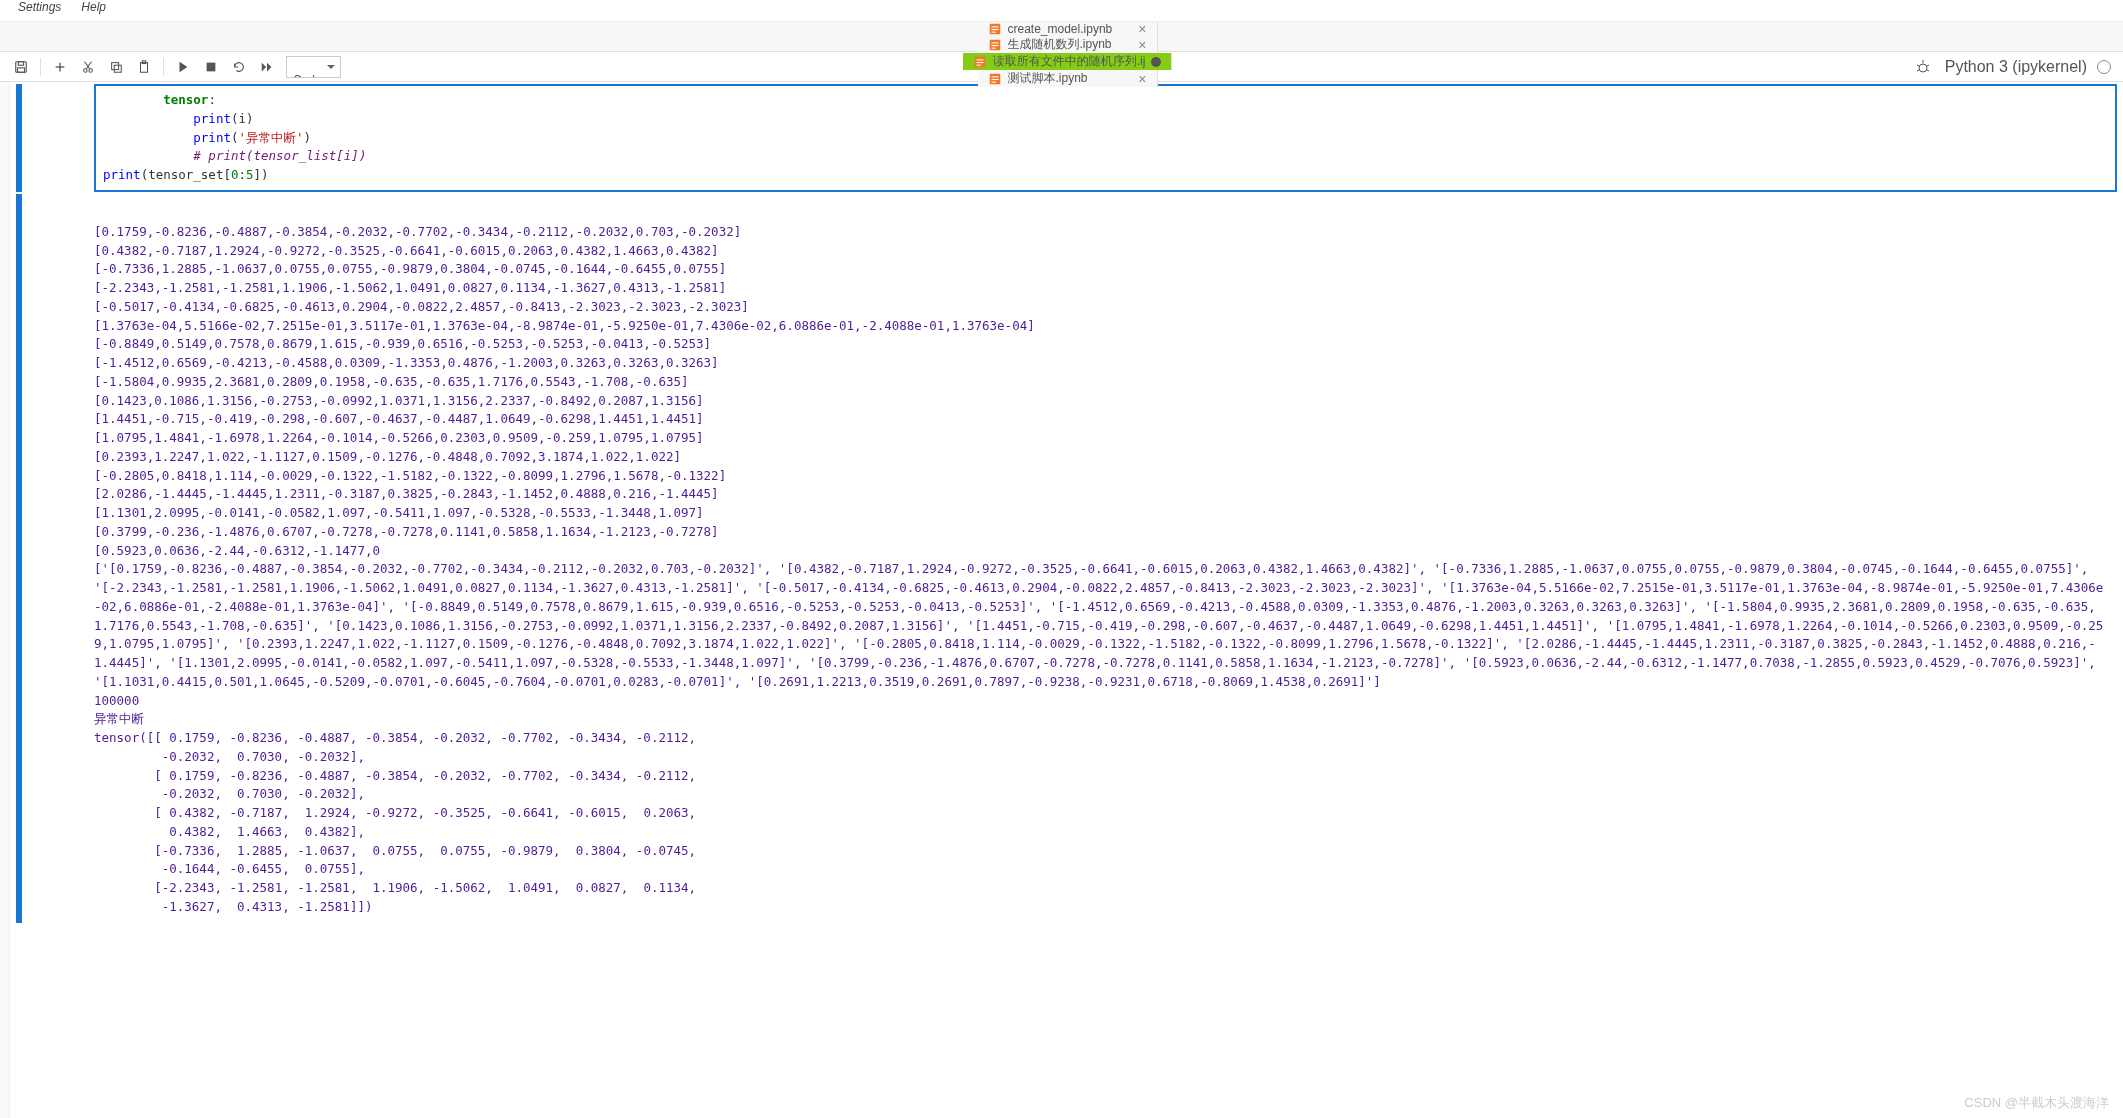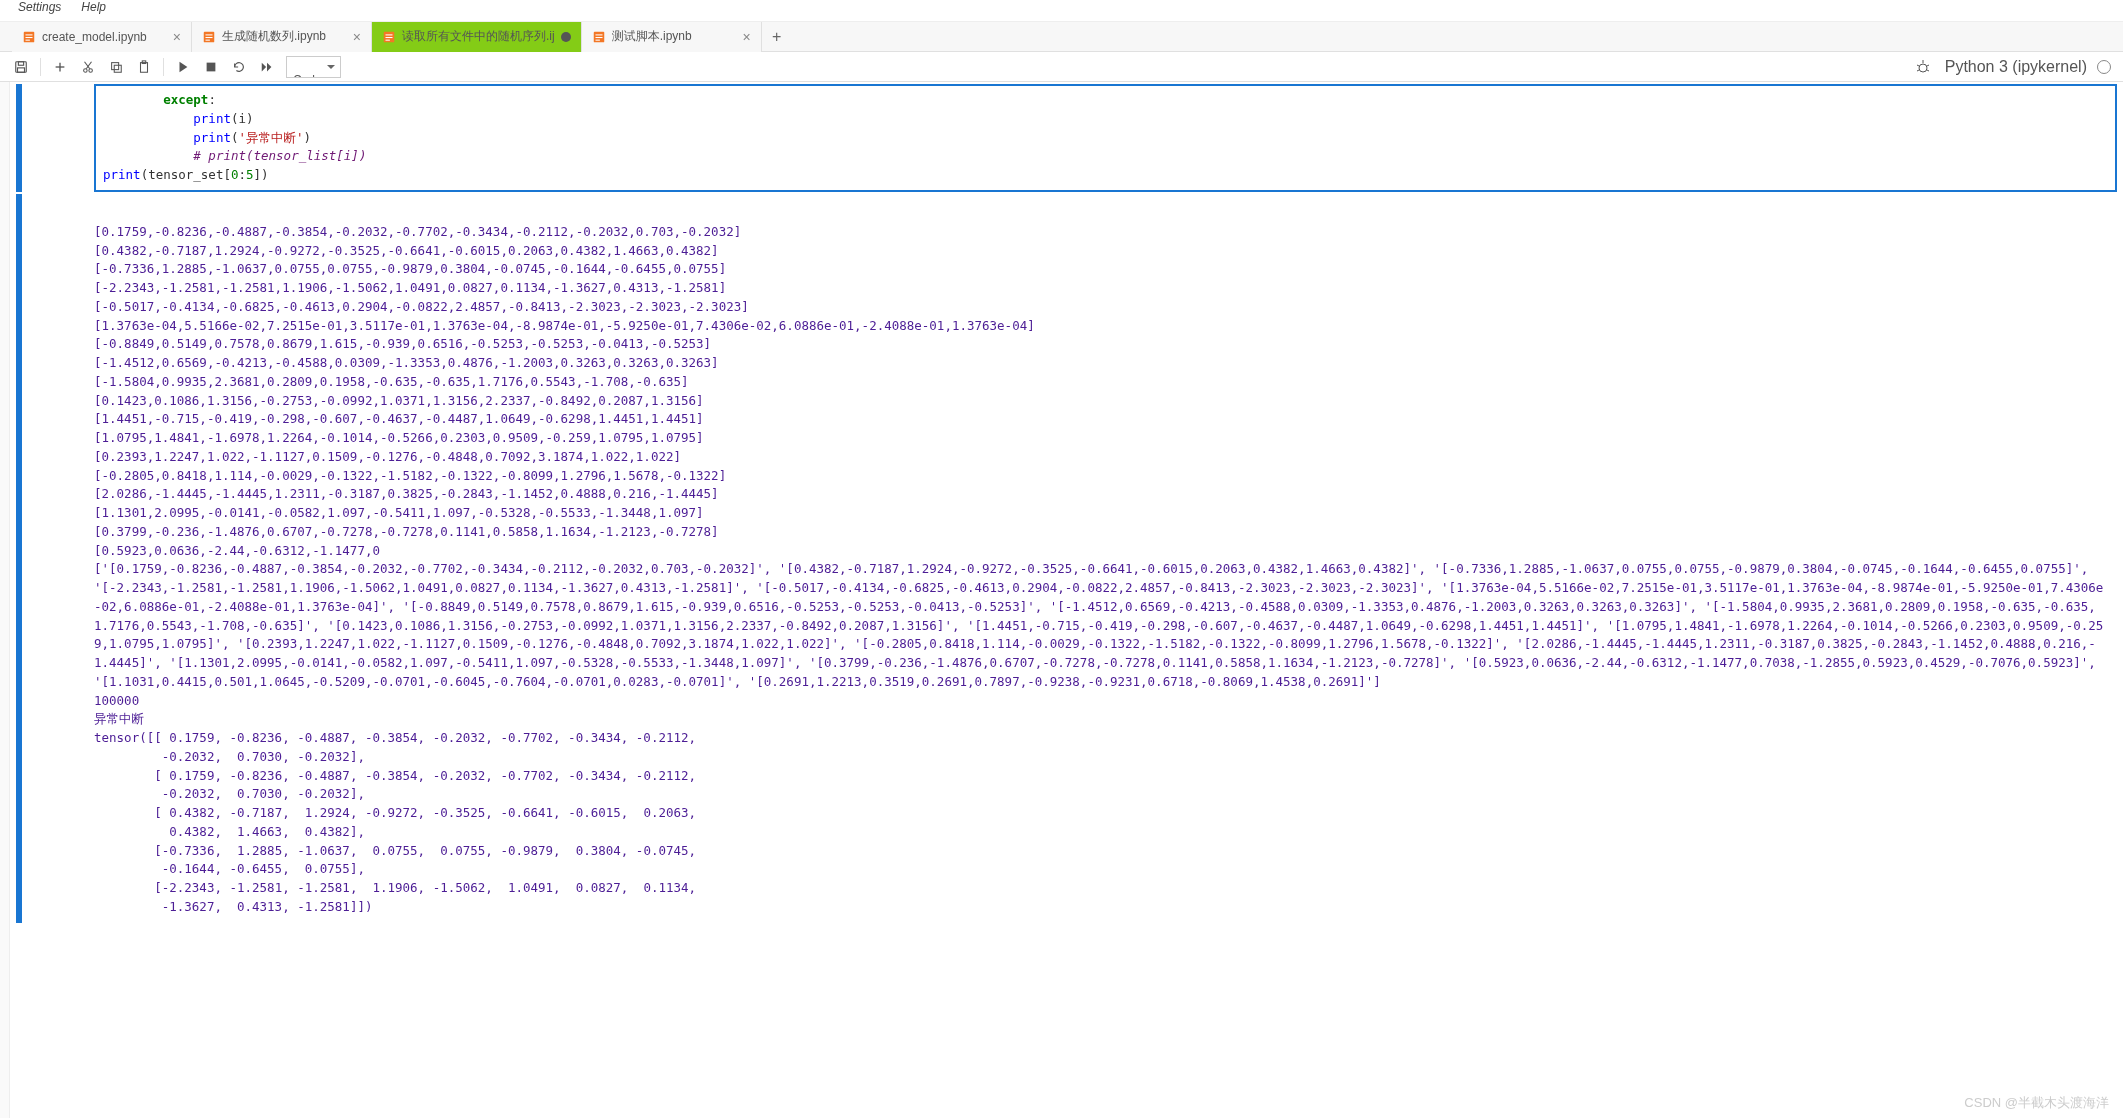--- a/index.html
+++ b/index.html
@@ -1,20 +1,20 @@
 <!DOCTYPE html>
 <html><head>
 <meta charset="utf-8">
 <style>
 * { box-sizing: border-box; margin: 0; padding: 0; }
 body { font-family: -apple-system, BlinkMacSystemFont, "Segoe UI", Helvetica, Arial, sans-serif; font-size: 13px; color: #333; background: #fff; overflow: hidden; }
 .app { display: flex; flex-direction: column; height: 100vh; }
 .menubar { display: flex; padding: 0 8px; height: 22px; align-items: flex-start; border-bottom: 1px solid #eee; }
 .menubar .menu-item { padding: 0 10px 4px 10px; font-size: 12px; color: #444; cursor: pointer; font-style: italic; }
-.tabbar { display: flex; align-items: center; height: 30px; border-bottom: 1px solid #e0e0e0; background: #f7f7f7; padding-left: 12px; }
+.tabbar { display: flex; align-items: center; height: 30px; border-bottom: 1px solid #e0e0e0; background: #f7f7f7; padding-left: 12px; flex-direction: column; }
 .tab { display: flex; align-items: center; height: 30px; padding: 0 10px; border-right: 1px solid #e0e0e0; background: #f7f7f7; font-size: 12px; color: #555; cursor: pointer; position: relative; min-width: 180px; }
 .tab.active { background: #84cc16; }
 .tab .nb-icon { width: 14px; height: 14px; margin-right: 6px; display: inline-flex; align-items: center; justify-content: center; }
 .tab .nb-icon svg { width: 14px; height: 14px; }
 .tab .tab-label { flex: 1; white-space: nowrap; overflow: hidden; text-overflow: ellipsis; }
 .tab .dirty-dot { width: 10px; height: 10px; border-radius: 50%; background: #555; margin-left: 6px; }
 .tab .close { margin-left: 6px; color: #888; font-size: 14px; line-height: 1; }
 .add-tab { width: 30px; display: flex; align-items: center; justify-content: center; color: #666; font-size: 16px; cursor: pointer; }
 .toolbar { display: flex; align-items: center; height: 30px; border-bottom: 1px solid #e0e0e0; padding: 0 8px; gap: 2px; }
 .tool-btn { width: 26px; height: 24px; display: flex; align-items: center; justify-content: center; color: #555; cursor: pointer; border-radius: 2px; }
@@ -184,21 +184,21 @@
   </div>
 
   <div class="content">
     <div class="left-gutter"></div>
     <div class="notebook">
 
       <div class="cell selected">
         <div class="cell-bar"></div>
         <div class="cell-prompt"></div>
         <div class="cell-body">
-          <div class="code-input" id="code-input">        <span class="tok-kw">except</span>:
+          <div class="code-input" id="code-input">        <span class="tok-kw">tensor</span>:
             <span class="tok-fn">print</span>(i)
             <span class="tok-fn">print</span>(<span class="tok-str">'异常中断'</span>)
             <span class="tok-com"># print(tensor_list[i])</span>
 <span class="tok-fn">print</span>(tensor_set[<span class="tok-num">0</span>:<span class="tok-num">5</span>])
 </div>
         </div>
       </div>
 
       <div class="cell running">
         <div class="cell-bar"></div>

